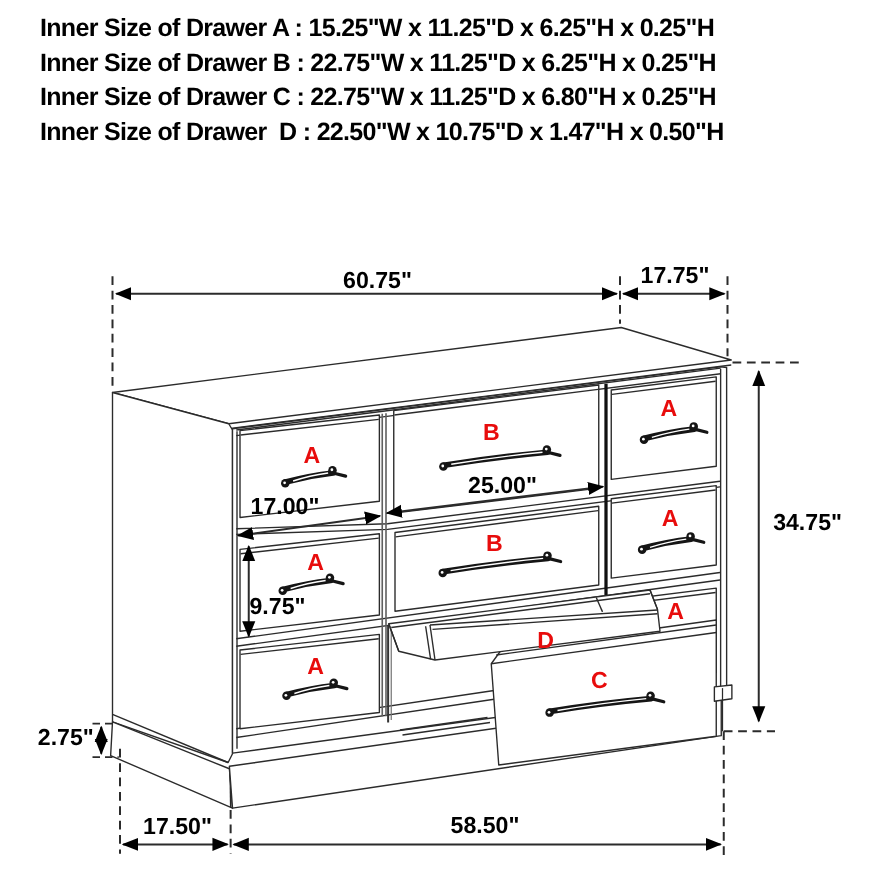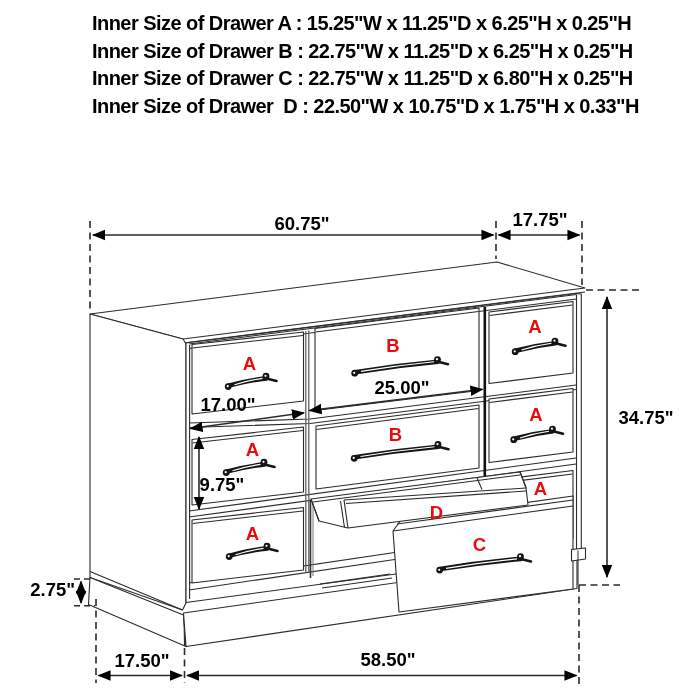--- a/index.html
+++ b/index.html
@@ -1,27 +1,27 @@
 <!DOCTYPE html>
 <html><head>
 <meta charset="utf-8">
 <style>
 html,body{margin:0;padding:0;background:#fff;width:700px;height:700px;overflow:hidden}
 .spec{position:absolute;left:0;top:10px;width:700px;font-family:"Liberation Sans",sans-serif;
 font-weight:bold;font-size:20px;letter-spacing:-0.55px;color:#000;line-height:27.6px}
-.spec div{padding-left:92px;white-space:pre}
+.spec div{padding-left:32px;white-space:pre}
 </style>
 </head>
 <body>
 
 <div class="spec">
     <div>Inner Size of Drawer A : 15.25"W x 11.25"D x 6.25"H x 0.25"H</div>
     <div>Inner Size of Drawer B : 22.75"W x 11.25"D x 6.25"H x 0.25"H</div>
     <div>Inner Size of Drawer C : 22.75"W x 11.25"D x 6.80"H x 0.25"H</div>
-    <div>Inner Size of Drawer  D : 22.50"W x 10.75"D x 1.75"H x 0.33"H</div>
+    <div>Inner Size of Drawer  D : 22.50"W x 10.75"D x 1.47"H x 0.50"H</div>
   </div>
 
 <svg width="700" height="700" viewBox="0 0 700 700" style="position:absolute;left:0;top:0">
 <defs>
       <marker id="ah" viewBox="0 0 10 10" refX="9.2" refY="5" markerWidth="8.2" markerHeight="8.2" orient="auto-start-reverse" markerUnits="strokeWidth">
         <path d="M0,1 L10,5 L0,9 Z" fill="#000"></path>
       </marker>
     </defs>
 
 <g>

